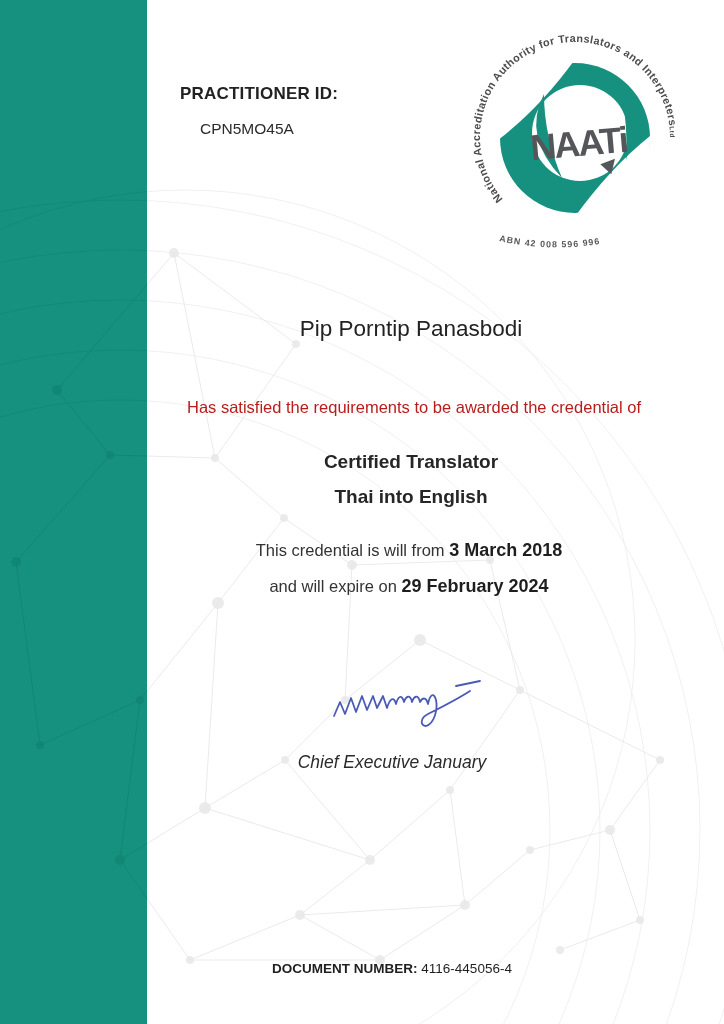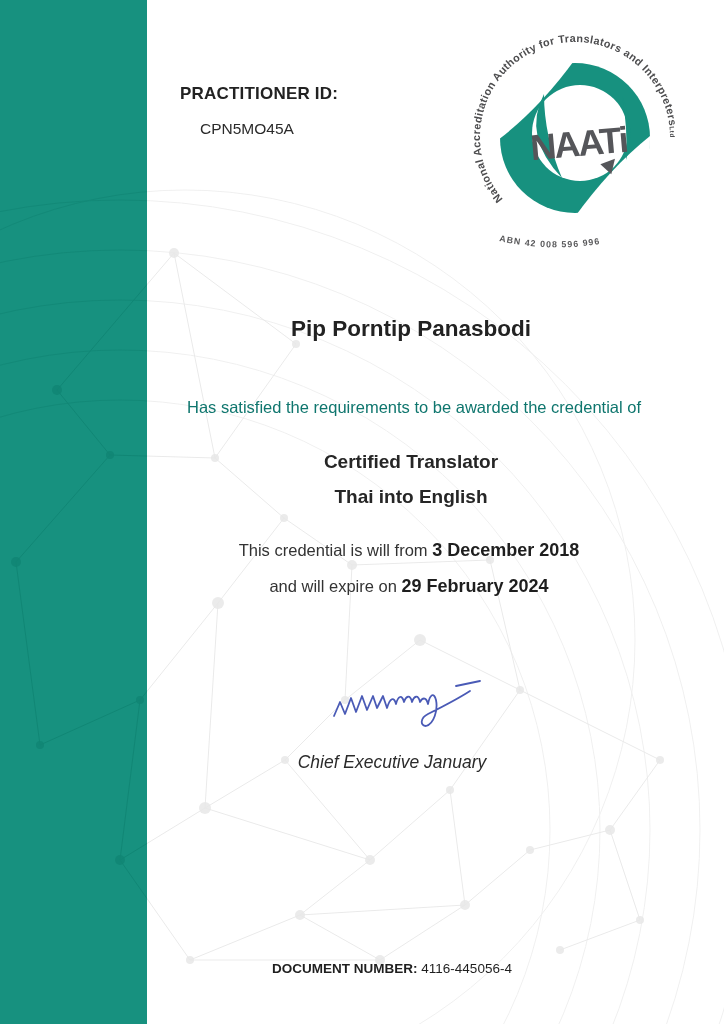--- a/index.html
+++ b/index.html
@@ -7,22 +7,22 @@
     position:relative;width:724px;height:1024px;overflow:hidden;background:#fff;
     font-family:"Liberation Sans",sans-serif;color:#262626;
   }
   .accent-bar{position:absolute;left:0;top:0;width:147px;height:1024px;}
   .bg-net{position:absolute;left:0;top:0;width:724px;height:1024px;pointer-events:none;}
   .abs{position:absolute;}
   .practitioner-label{left:180px;top:84px;font-size:17px;font-weight:bold;letter-spacing:.2px;color:#222;}
   .practitioner-id{left:188px;top:120px;font-size:15.5px;color:#2b2b2b;margin-left:12px;}
   .logo-wrap{left:440px;top:8px;width:270px;height:250px;}
   .content-col{position:absolute;left:147px;top:0;width:540px;height:1024px;text-align:center;}
-  .recipient-name{position:absolute;left:0;right:12px;top:316px;font-size:22.5px;font-weight:bold;color:#222;}
-  .statement{position:absolute;left:0;right:6px;top:398px;font-size:16.5px;color:#0f766e;}
+  .recipient-name{position:absolute;left:0;right:12px;top:316px;font-size:22.5px;font-weight:normal;color:#222;}
+  .statement{position:absolute;left:0;right:6px;top:398px;font-size:16.5px;color:#b91c1c;}
   .cred-title{position:absolute;left:0;right:12px;top:451px;font-size:19px;font-weight:bold;color:#262626;}
   .cred-lang{position:absolute;left:0;right:12px;top:486px;font-size:19px;font-weight:bold;color:#262626;}
   .valid-line{position:absolute;left:0;right:16px;top:540px;font-size:16.5px;color:#333;}
   .expire-line{position:absolute;left:0;right:16px;top:576px;font-size:16.5px;color:#333;}
   .valid-line b,.expire-line b{font-size:18px;color:#1e1e1e;}
   .signature-svg{position:absolute;left:183px;top:678px;width:170px;height:56px;}
   .ceo-title{position:absolute;left:0;right:50px;top:752px;font-size:17.5px;font-style:italic;color:#2b2b2b;}
   .doc-number{position:absolute;left:0;right:50px;top:961px;font-size:13.5px;color:#1f1f1f;}
   .doc-number .lbl{font-weight:bold;}
 </style>
@@ -136,21 +136,21 @@
     <text font-size="8.8" font-weight="600" letter-spacing="1.1" font-family="Liberation Sans, sans-serif" fill="#58585a">
       <textPath href="#arcAbn" startOffset="4"><tspan>ABN 42 008 596 996</tspan></textPath>
     </text>
   </svg>
 
   <div class="content-col">
     <div class="recipient-name">Pip Porntip Panasbodi</div>
     <div class="statement">Has satisfied the requirements to be awarded the credential of</div>
     <div class="cred-title">Certified Translator</div>
     <div class="cred-lang">Thai into English</div>
-    <div class="valid-line"><span>This credential is will from </span><b>3 December 2018</b></div>
+    <div class="valid-line"><span>This credential is will from </span><b>3 March 2018</b></div>
     <div class="expire-line"><span>and will expire on </span><b>29 February 2024</b></div>
 
     <svg class="signature-svg" viewBox="0 0 170 56" aria-hidden="true">
       <g fill="none" stroke-width="1.8" stroke-linecap="round" stroke-linejoin="round" opacity=".92" stroke="#3b4db0">
         <path d="M4,38 L10,24 L15,36 L21,20 L26,34 L32,18 L37,32 L43,18 L47,30 L53,18 L57,30
                  C60,20 64,18 66,26 C68,18 72,16 74,24 C76,18 80,16 82,24
                  C84,18 88,16 90,24 C92,20 96,18 98,26
                  C100,16 104,14 106,22 C108,32 104,46 96,48 C90,48 90,40 98,36
                  C110,30 126,22 140,13"></path>
         <path d="M126,8 L150,3"></path>

